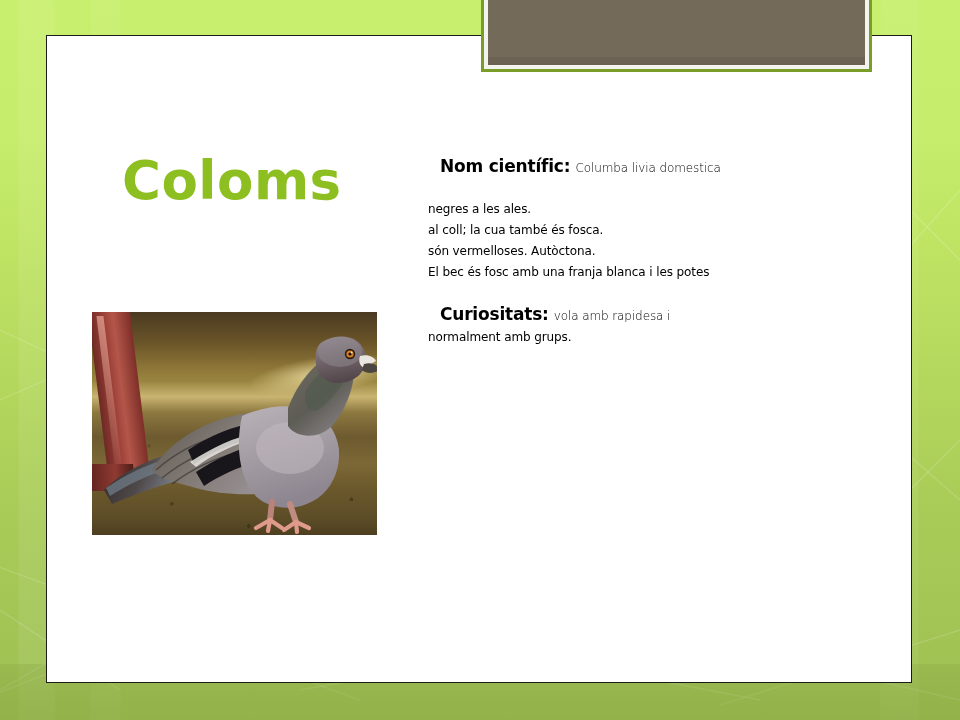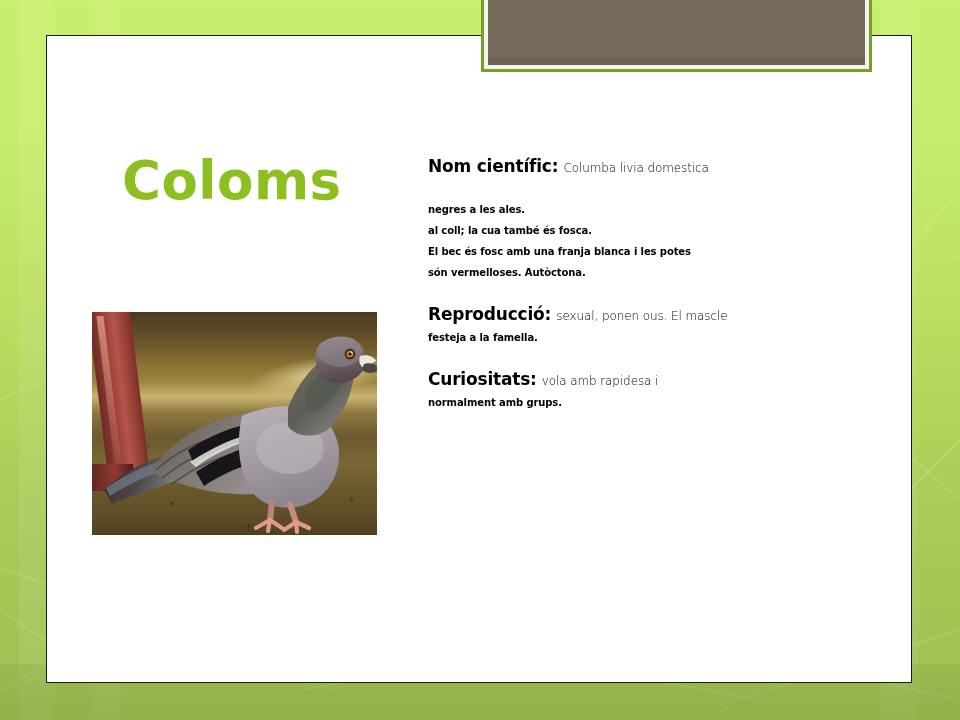--- a/index.html
+++ b/index.html
@@ -207,29 +207,30 @@
     width: 452px;
     color: #000000;
     font-family: "DejaVu Sans", sans-serif;
   }
   .block { margin-bottom: 20px; }
   .block:last-child { margin-bottom: 0; }
   .lbl {
     font-weight: bold;
     font-size: 17px;
     letter-spacing: -0.2px;
+    margin-left: 12px;
   }
   .val {
     font-weight: 300;
     font-size: 12px;
     letter-spacing: -0.1px;
   }
   .line {
-    font-weight: 700;
-    font-size: 10px;
+    font-weight: 400;
+    font-size: 12px;
     line-height: 21px;
     letter-spacing: -0.1px;
   }
   .headline { line-height: 22px; }
 </style>
 </head>
 <body>
 
 <div class="slide">
 
@@ -362,32 +363,25 @@
     <div class="block">
       <div class="headline">
         <span class="lbl">Nom científic:</span>
         <span class="val">Columba livia domestica</span>
       </div>
     </div>
 
     <div class="block">
       <div class="line">negres a les ales.</div>
       <div class="line">al coll; la cua també és fosca.</div>
+      <div class="line">són vermelloses. Autòctona.</div>
       <div class="line">El bec és fosc amb una franja blanca i les potes</div>
-      <div class="line">són vermelloses. Autòctona.</div>
     </div>
 
 
-    <div class="block">
-      <div class="headline">
-        <span class="lbl">Reproducció:</span>
-        <span class="val">sexual, ponen ous. El mascle</span>
-      </div>
-      <div class="line">festeja a la famella.</div>
-    </div>
 
     <div class="block">
       <div class="headline">
         <span class="lbl">Curiositats:</span>
         <span class="val">vola amb rapidesa i</span>
       </div>
       <div class="line">normalment amb grups.</div>
     </div>
 
   </div>

